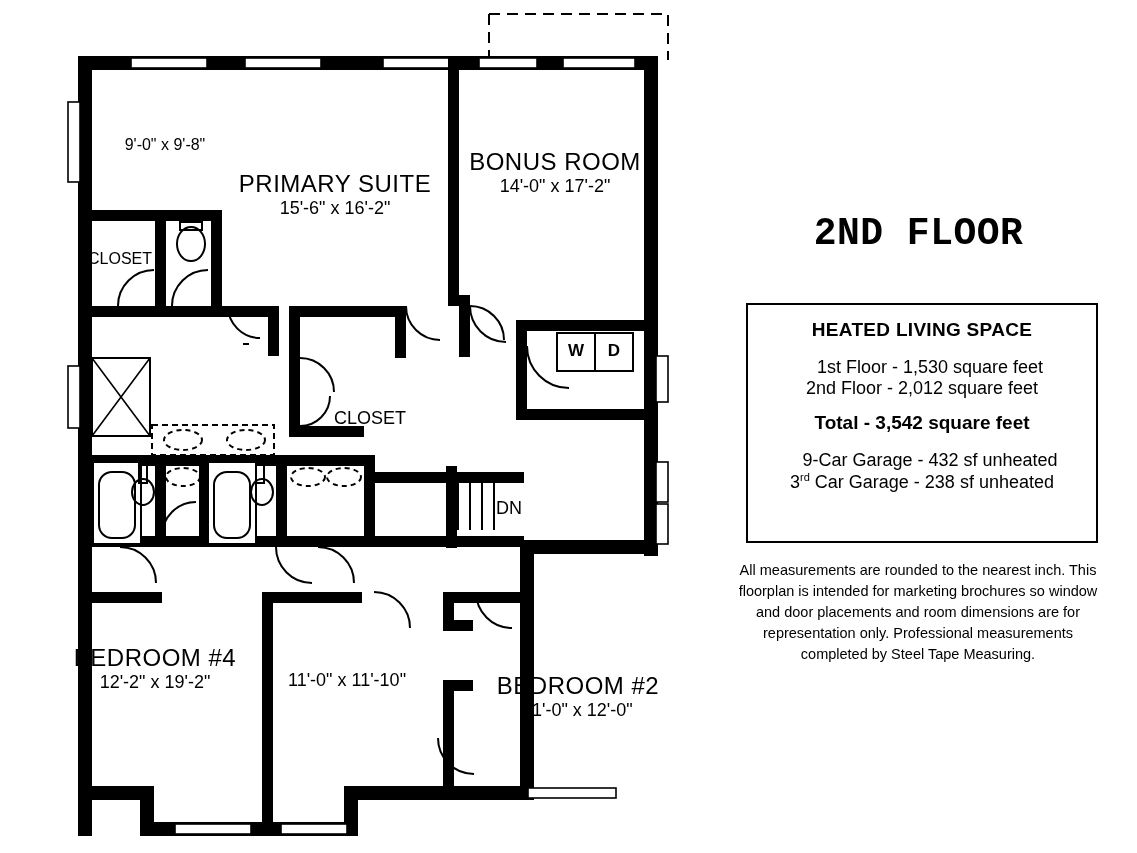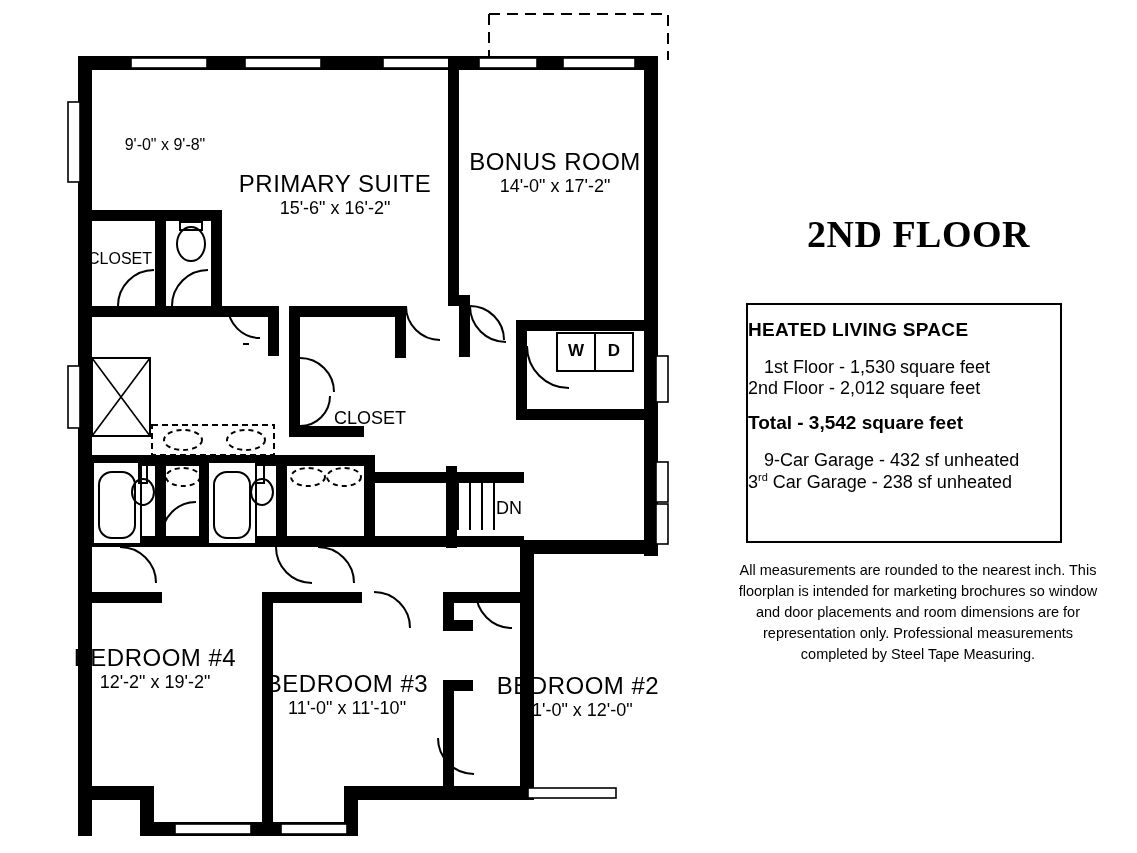--- a/index.html
+++ b/index.html
@@ -25,27 +25,27 @@
   .rl-small{font-size:16px;}
 
   
   #right{
     position:absolute;left:700px;top:0;width:437px;height:853px;
   }
   #floor-title{
     position:absolute;left:0;top:212px;width:437px;
     text-align:center;
     font-size:38px;font-weight:bold;letter-spacing:0.5px;
-    font-family:Liberation Serif, serif;
+    font-family:Liberation Mono, monospace;
   }
   #legend-box{
-    position:absolute;left:46px;top:303px;width:316px;height:240px;
+    position:absolute;left:46px;top:303px;width:352px;height:240px;
     border:2px solid #000;
     box-sizing:border-box;
-    text-align:left;
+    text-align:center;
   }
   #legend-title{
     margin-top:14px;font-size:19px;font-weight:bold;letter-spacing:0.3px;
   }
   .legend-line{font-size:18px;}
   .legend-total{font-size:19px;font-weight:bold;margin-top:13px;}
   .legend-gap{margin-top:16px;padding-left:16px;}
   .legend-line sup{font-size:11px;vertical-align:super;}
   #disclaimer{
     position:absolute;left:38px;top:560px;width:360px;
@@ -252,21 +252,20 @@
 <div class="room-label rl-dim" style="left:280px;top:408px;width:180px;">
   <span>CLOSET</span>
 </div>
 
 <div class="room-label" style="left:40px;top:644px;width:230px;">
   <div class="rl-big">BEDROOM #4</div>
   <div class="rl-dim">12'-2" x 19'-2"</div>
 </div>
 
 <div class="room-label" style="left:252px;top:670px;width:190px;">
-  <div class="rl-big">BEDROOM #3</div>
   <div class="rl-dim">11'-0" x 11'-10"</div>
 </div>
 
 <div class="room-label" style="left:478px;top:672px;width:200px;">
   <div class="rl-big">BEDROOM #2</div>
   <div class="rl-dim">11'-0" x 12'-0"</div>
 </div>
 
 <div class="room-label rl-dim" style="left:496px;top:498px;width:60px;text-align:left;">
   <span>DN</span>

